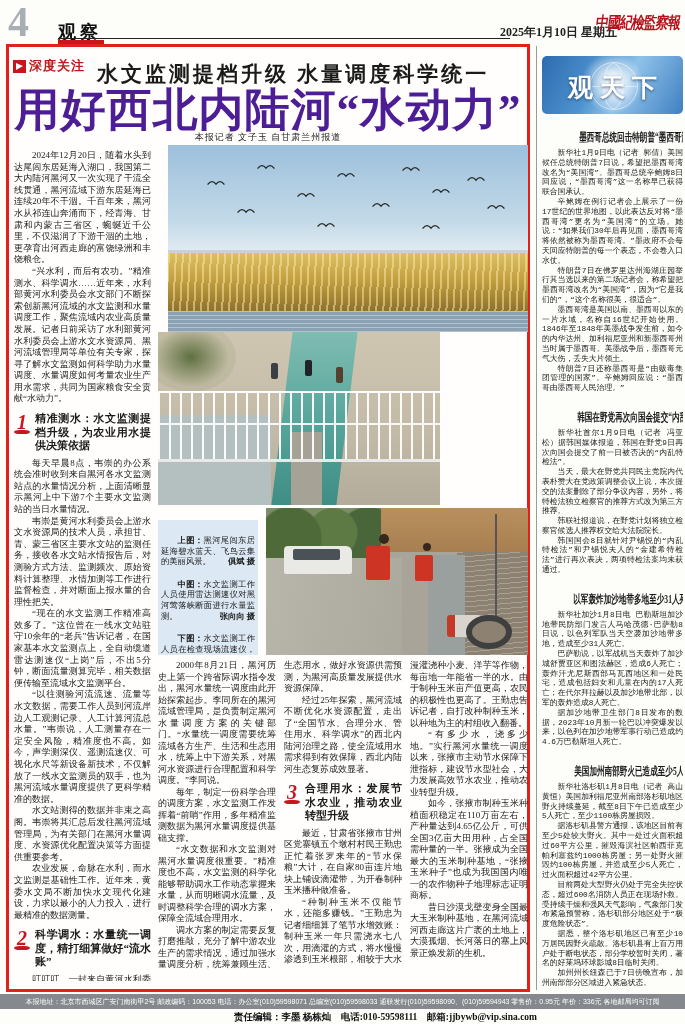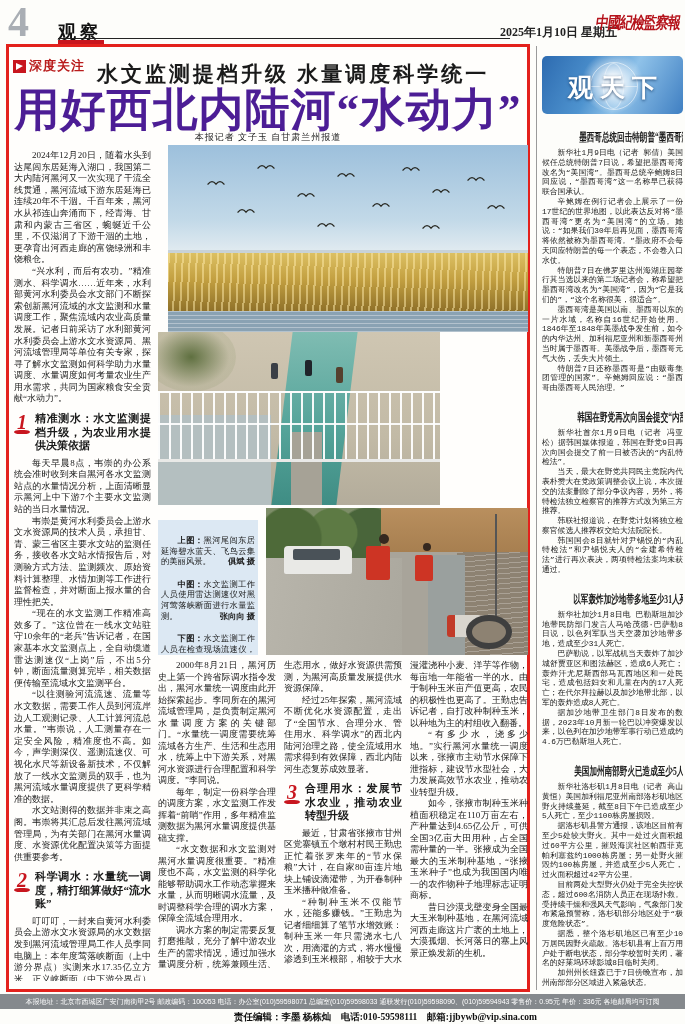--- a/index.html
+++ b/index.html
@@ -134,20 +134,21 @@
         <span class="sec-num">1</span>
         <span class="sec-title">精准测水：水文监测提档升级，为农业用水提供决策依据</span>
       </div>
       <div>
 
       <p class="para">每天早晨8点，韦崇的办公系统会准时收到来自黑河各水文监测站点的水量情况分析，上面清晰显示黑河上中下游7个主要水文监测站的当日水量情况。</p>
           <p class="para">韦崇是黄河水利委员会上游水文水资源局的技术人员，承担甘、青、蒙三省区主要水文站的监测任务，接收各水文站水情报告后，对测验方式方法、监测频次、原始资料计算整理、水情加测等工作进行监督检查，并对断面上报水量的合理性把关。</p>
           <p class="para">“现在的水文监测工作精准高效多了。”这位曾在一线水文站驻守10余年的“老兵”告诉记者，在国家基本水文监测点上，全自动缆道雷达测速仪“上岗”后，不出5分钟，断面流量测算完毕，相关数据便传输至流域水文监测平台。</p>
           <p class="para">“以往测验河流流速、流量等水文数据，需要工作人员到河流岸边人工观测记录、人工计算河流总水量。”韦崇说，人工测量存在一定安全风险，精准度也不高。如今，声学测深仪、遥测流速仪、可视化水尺等新设备新技术，不仅解放了一线水文监测员的双手，也为黑河流域水量调度提供了更科学精准的数据。</p>
           <p class="para">水文站测得的数据并非束之高阁。韦崇将其汇总后发往黑河流域管理局，为有关部门在黑河水量调度、水资源优化配置决策等方面提供重要参考。</p>
+          <p class="para">农业发展，命脉在水利，而水文监测是基础性工作。近年来，黄委水文局不断加快水文现代化建设，力求以最小的人力投入，进行最精准的数据测量。</p>
         </div>
       <div class="sec-head">
         <span class="sec-num">2</span>
         <span class="sec-title">科学调水：水量统一调度，精打细算做好“流水账”</span>
       </div>
       <div>
 
       <p class="para">叮叮叮，一封来自黄河水利委员会上游水文水资源局的水文数据发到黑河流域管理局工作人员李同电脑上：本年度莺落峡断面（上中游分界点）实测来水17.35亿立方米，正义峡断面（中下游分界点）实测下泄水量10.58亿立方米……李同仔细核对起2024年黑河水量调度年度统计。“主要水文站的全年水量均超额完成调水方案目标，2024年调水任务圆满完成了。”李同说。</p>
         </div>
     </div>

